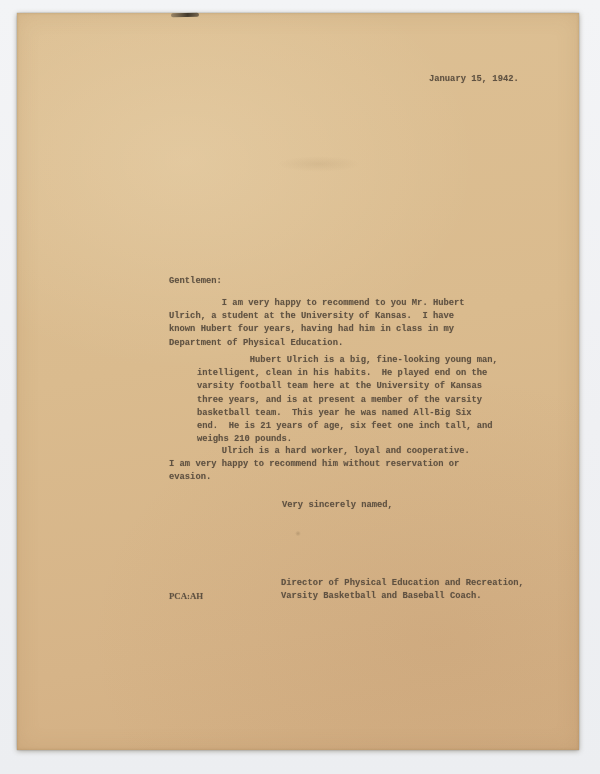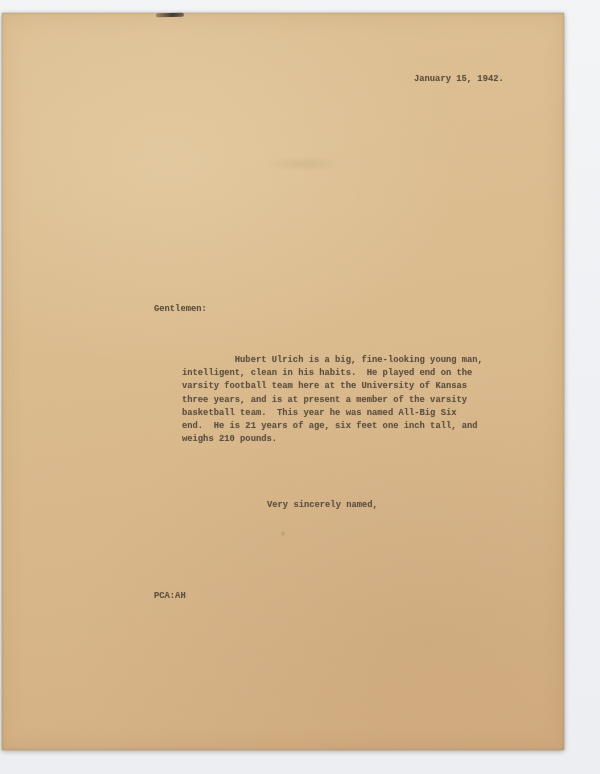--- a/index.html
+++ b/index.html
@@ -11,21 +11,21 @@
   html,body{width:600px;height:774px;overflow:hidden;}
   body{
     background:var(--scan-bg);
     font-family:"Liberation Mono","DejaVu Sans Mono",monospace;
   }
   .scan{
     position:relative;width:600px;height:774px;
     background:linear-gradient(180deg,#f3f4f6 0%,#eff0f3 55%,#eceef1 100%);
   }
   .paper{
-    position:absolute;left:2px;top:13px;width:562px;height:737px;
+    position:absolute;left:17px;top:13px;width:562px;height:737px;
     background:
       radial-gradient(ellipse 420px 300px at 30% 20%, rgba(255,244,214,0.20), rgba(255,244,214,0) 70%),
       radial-gradient(ellipse 500px 380px at 75% 85%, rgba(150,95,60,0.10), rgba(150,95,60,0) 70%),
       linear-gradient(170deg,#ddc094 0%,#dabb8e 45%,#d6b488 80%,#d3af83 100%);
     box-shadow:
       0 1px 5px rgba(80,70,50,0.45),
       0 0 1px rgba(80,70,50,0.6),
       inset 0 0 22px rgba(140,105,60,0.16),
       inset 0 0 3px rgba(120,90,50,0.28);
     padding-left: 6px;
@@ -52,52 +52,61 @@
     border-radius:50%;
     background:radial-gradient(ellipse at center, rgba(120,95,60,0.10), rgba(120,95,60,0) 70%);
   }
   .stain-dot{
     position:absolute;left:278px;top:518px;width:6px;height:5px;border-radius:50%;
     background:radial-gradient(circle, rgba(110,90,60,0.28), rgba(110,90,60,0) 75%);
   }
   
   .date-line{left:412px;top:60px;}
   .recipient{left:152px;top:217px;}
-  .salutation{left:152px;top:262px;margin-top:28px;}
+  .salutation{left:152px;top:262px;}
   .para-1{left:152px;top:284px;}
   .para-2{left:152px;top:341px;margin-left:28px;}
   .para-3{left:152px;top:432px;}
   .closing{left:265px;top:486px;}
   .signature{left:264px;top:564px;}
-  .initials{left:152px;top:577px;}
+  .initials{left:152px;top:577px;font-family:Liberation Serif, serif;}
 </style>
 </head>
 <body>
 
 <div class="scan">
   <div class="paper">
 
     <div class="ink-mark-top"></div>
     <div class="stain-ghost"></div>
     <div class="stain-dot"></div>
 
     <div class="typed faded date-line">January 15, 1942.</div>
 
 
     <div class="typed faded salutation">Gentlemen:</div>
 
+    <div class="typed faded para-1">          I am very happy to recommend to you Mr. Hubert
+Ulrich, a student at the University of Kansas.  I have
+known Hubert four years, having had him in class in my
+Department of Physical Education.</div>
 
     <div class="typed faded para-2">          Hubert Ulrich is a big, fine-looking young man,
 intelligent, clean in his habits.  He played end on the
 varsity football team here at the University of Kansas
 three years, and is at present a member of the varsity
 basketball team.  This year he was named All-Big Six
 end.  He is 21 years of age, six feet one inch tall, and
 weighs 210 pounds.</div>
 
+    <div class="typed faded para-3">          Ulrich is a hard worker, loyal and cooperative.
+I am very happy to recommend him without reservation or
+evasion.</div>
 
     <div class="typed faded closing">Very sincerely named,</div>
 
+    <div class="typed faded signature">Director of Physical Education and Recreation,
+Varsity Basketball and Baseball Coach.</div>
 
     <div class="typed faded initials">PCA:AH</div>
 
   </div>
 </div>
 
 </body></html>

